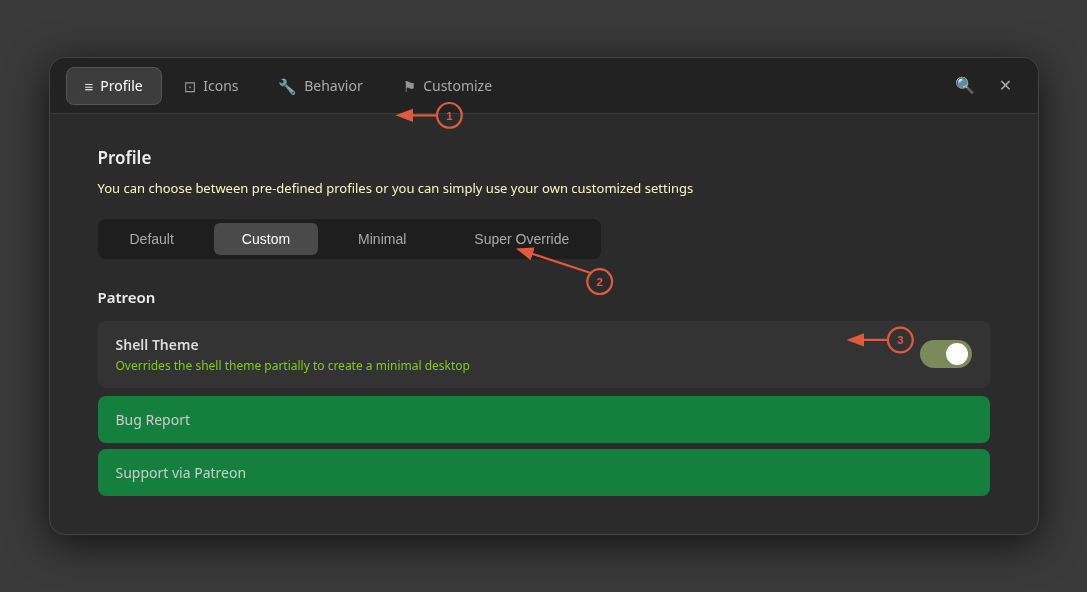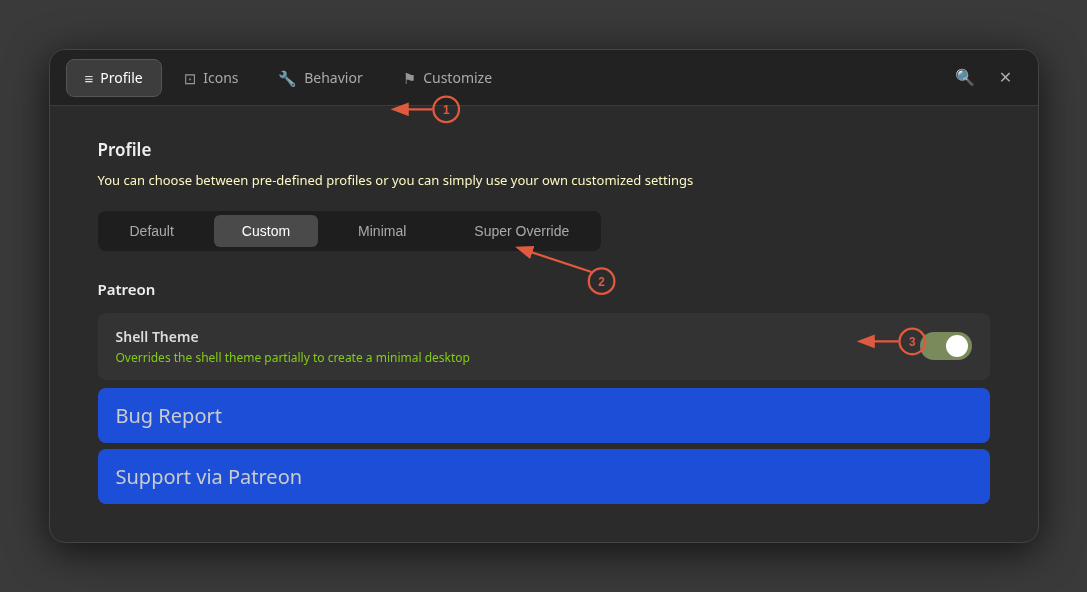--- a/index.html
+++ b/index.html
@@ -201,24 +201,24 @@
     
     .links-title {
       font-size: 15px;
       font-weight: 600;
       color: #eee;
       margin-top: 24px;
       margin-bottom: 14px;
     }
 
     .link-item {
-      background: #1d4ed8;
+      background: #15803d;
       border-radius: 8px;
       padding: 14px 18px;
-      font-size: 20px;
+      font-size: 14px;
       color: #ccc;
       margin-bottom: 6px;
       cursor: pointer;
     }
 
     
     .window-wrap {
       position: relative;
       width: 990px;
     }

